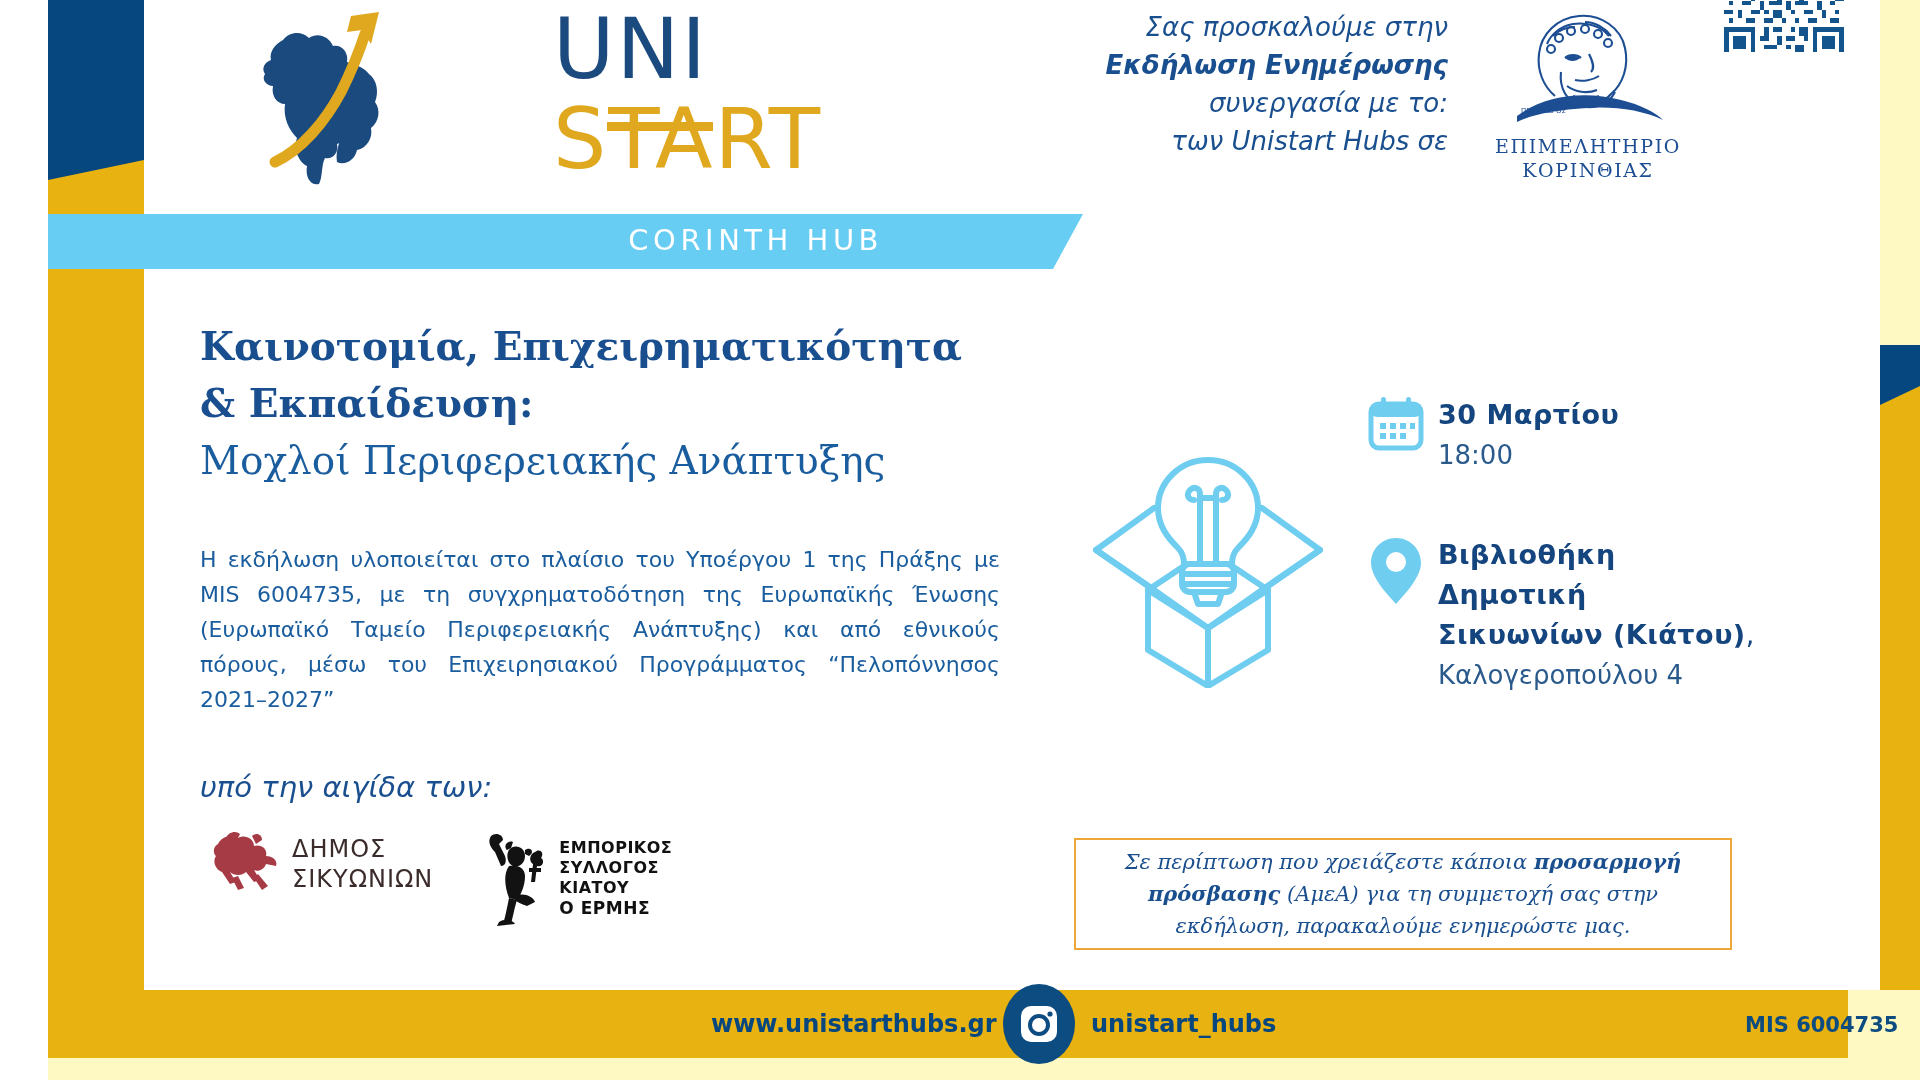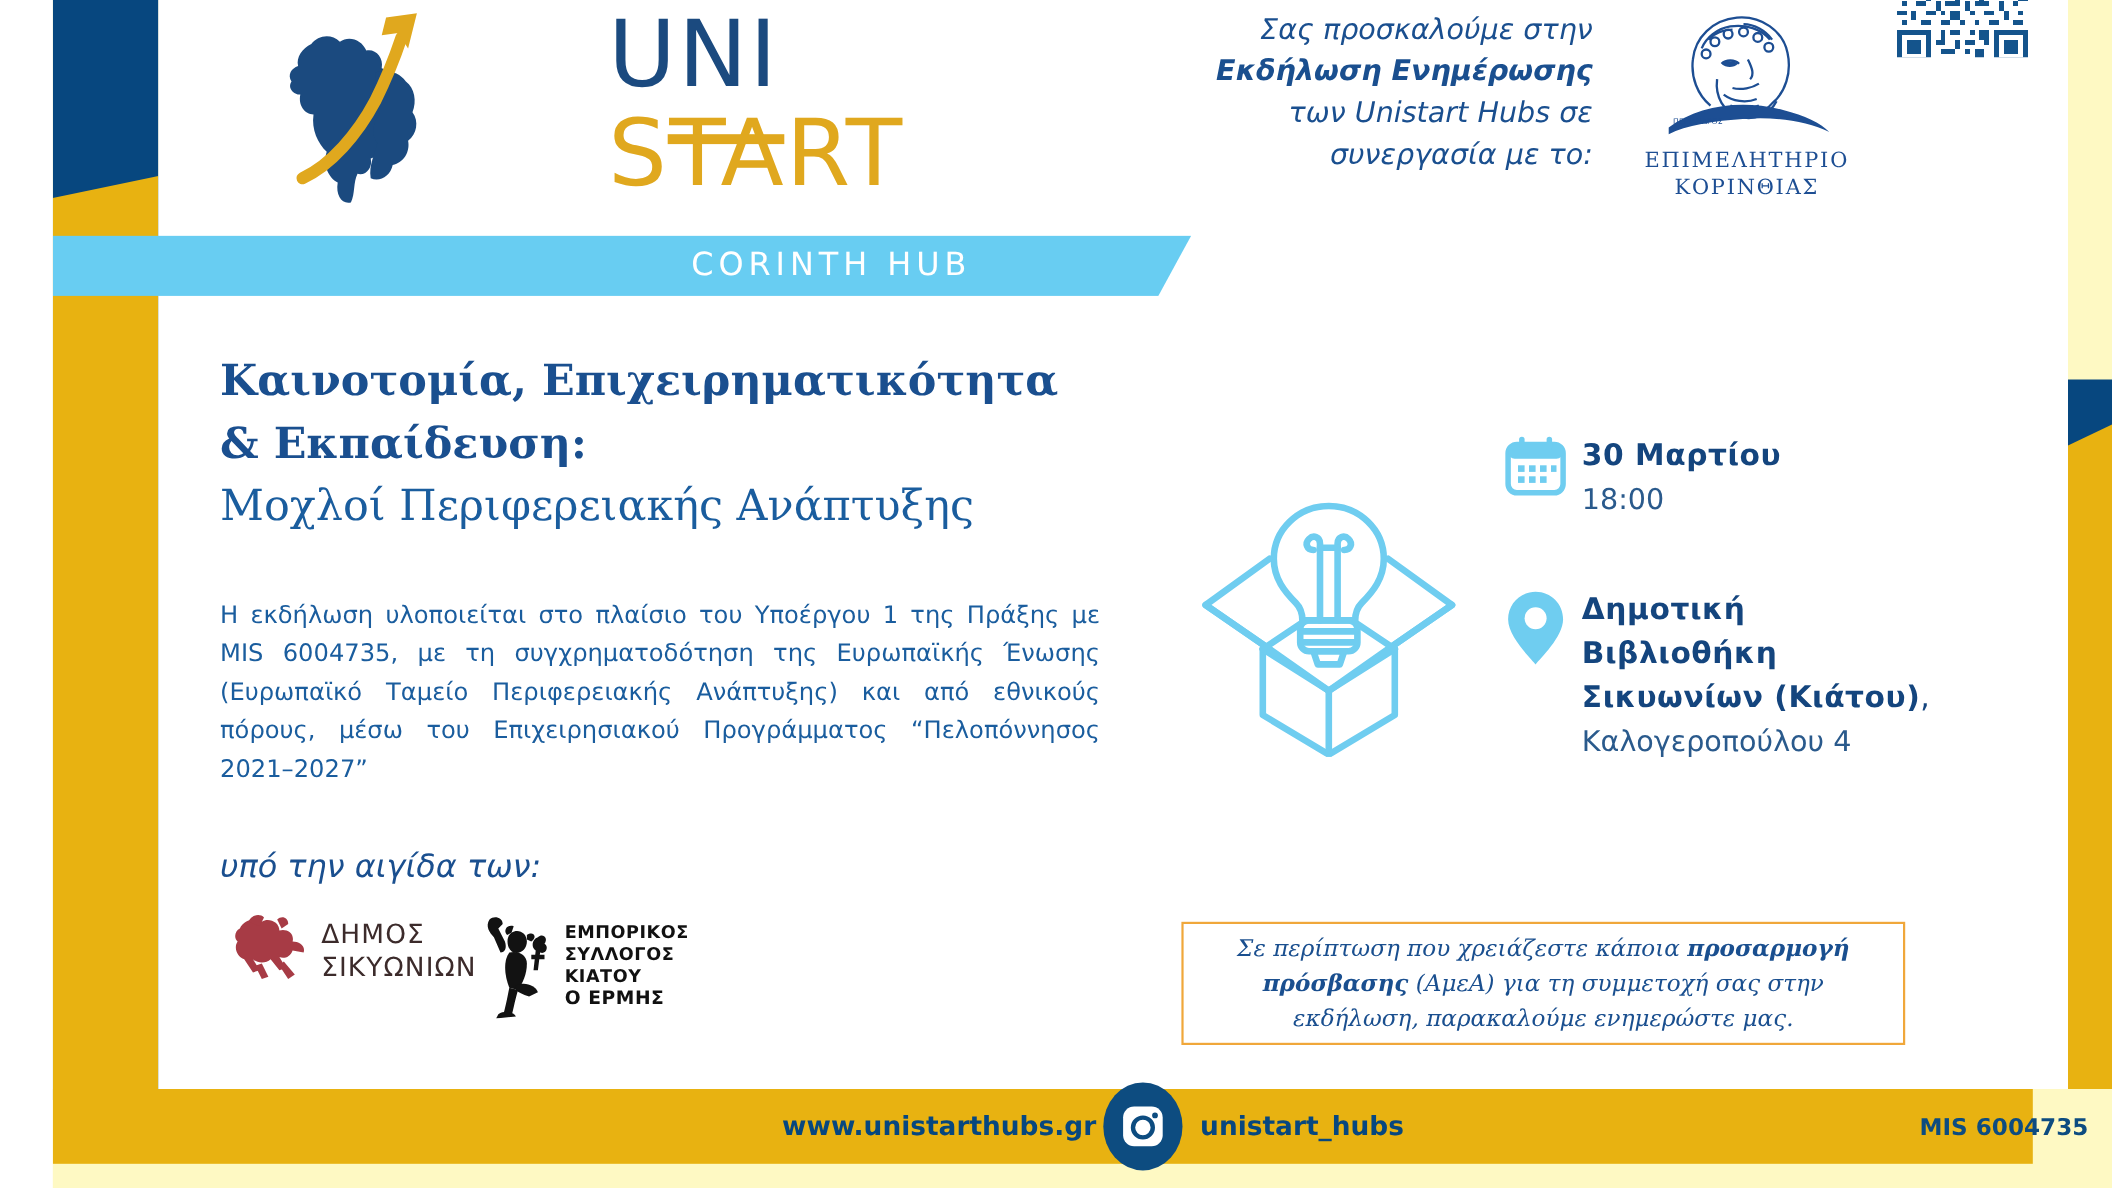--- a/index.html
+++ b/index.html
@@ -189,20 +189,21 @@
     font-style: italic;
     font-size: 29px;
   }
 
   .partner-logos {
     position: absolute;
     left: 160px;
     top: 830px;
     display: flex;
     align-items: flex-start;
+    gap: 46px;
   }
   .partner { display: flex; align-items: center; gap: 6px; }
   .partner-text-sik {
     font-family: "DejaVu Sans", sans-serif;
     font-size: 24px;
     color: #3c2b2b;
     letter-spacing: 1px;
     line-height: 30px;
   }
   .partner-text-erm {
@@ -362,22 +363,22 @@
     </svg>
   </div>
 
   <div class="corinth-banner">
     <span>CORINTH HUB</span>
   </div>
 
   <div class="invite-text">
     <div>Σας προσκαλούμε στην</div>
     <div class="b">Εκδήλωση Ενημέρωσης</div>
+    <div>συνεργασία με το:</div>
     <div>των Unistart Hubs σε</div>
-    <div>συνεργασία με το:</div>
   </div>
 
   <div class="chamber-logo">
     <svg width="170" height="128" viewBox="0 0 170 128">
       <g fill="none" stroke="#1d4e93" stroke-width="2.1">
 
         <path d="M52 96 C40 86 34 70 36 54 C38 34 54 18 76 16 C98 14 118 28 122 48
                  C126 66 120 84 108 94 C104 99 98 102 92 103"></path>
 
         <path d="M44 44 C48 34 58 26 70 24 C84 22 98 26 106 36"></path>
@@ -594,22 +595,22 @@
     </div>
 
     <div class="info-row">
       <div class="info-icon">
         <svg width="56" height="72" viewBox="0 0 56 72">
           <path d="M28 3 C14 3 3 14 3 28 C3 44 24 64 28 69 C32 64 53 44 53 28 C53 14 42 3 28 3 Z" fill="#6fcdf0"></path>
           <circle cx="28" cy="27" r="10" fill="#ffffff"></circle>
         </svg>
       </div>
       <div class="info-body">
+        <div class="info-primary">Βιβλιοθήκη</div>
         <div class="info-primary">Δημοτική</div>
-        <div class="info-primary">Βιβλιοθήκη</div>
         <div class="info-primary"><span>Σικυωνίων (Κιάτου)</span><span class="info-inline-reg">,</span></div>
         <div class="info-secondary">Καλογεροπούλου 4</div>
       </div>
     </div>
 
   </div>
 
   <div class="access-box">
     <p><span>Σε περίπτωση που χρειάζεστε κάποια </span><span class="b">προσαρμογή</span> <span class="b">πρόσβασης</span><span> (ΑμεΑ) για τη συμμετοχή σας στην εκδήλωση,</span> <span>παρακαλούμε ενημερώστε μας.</span></p>
   </div>

